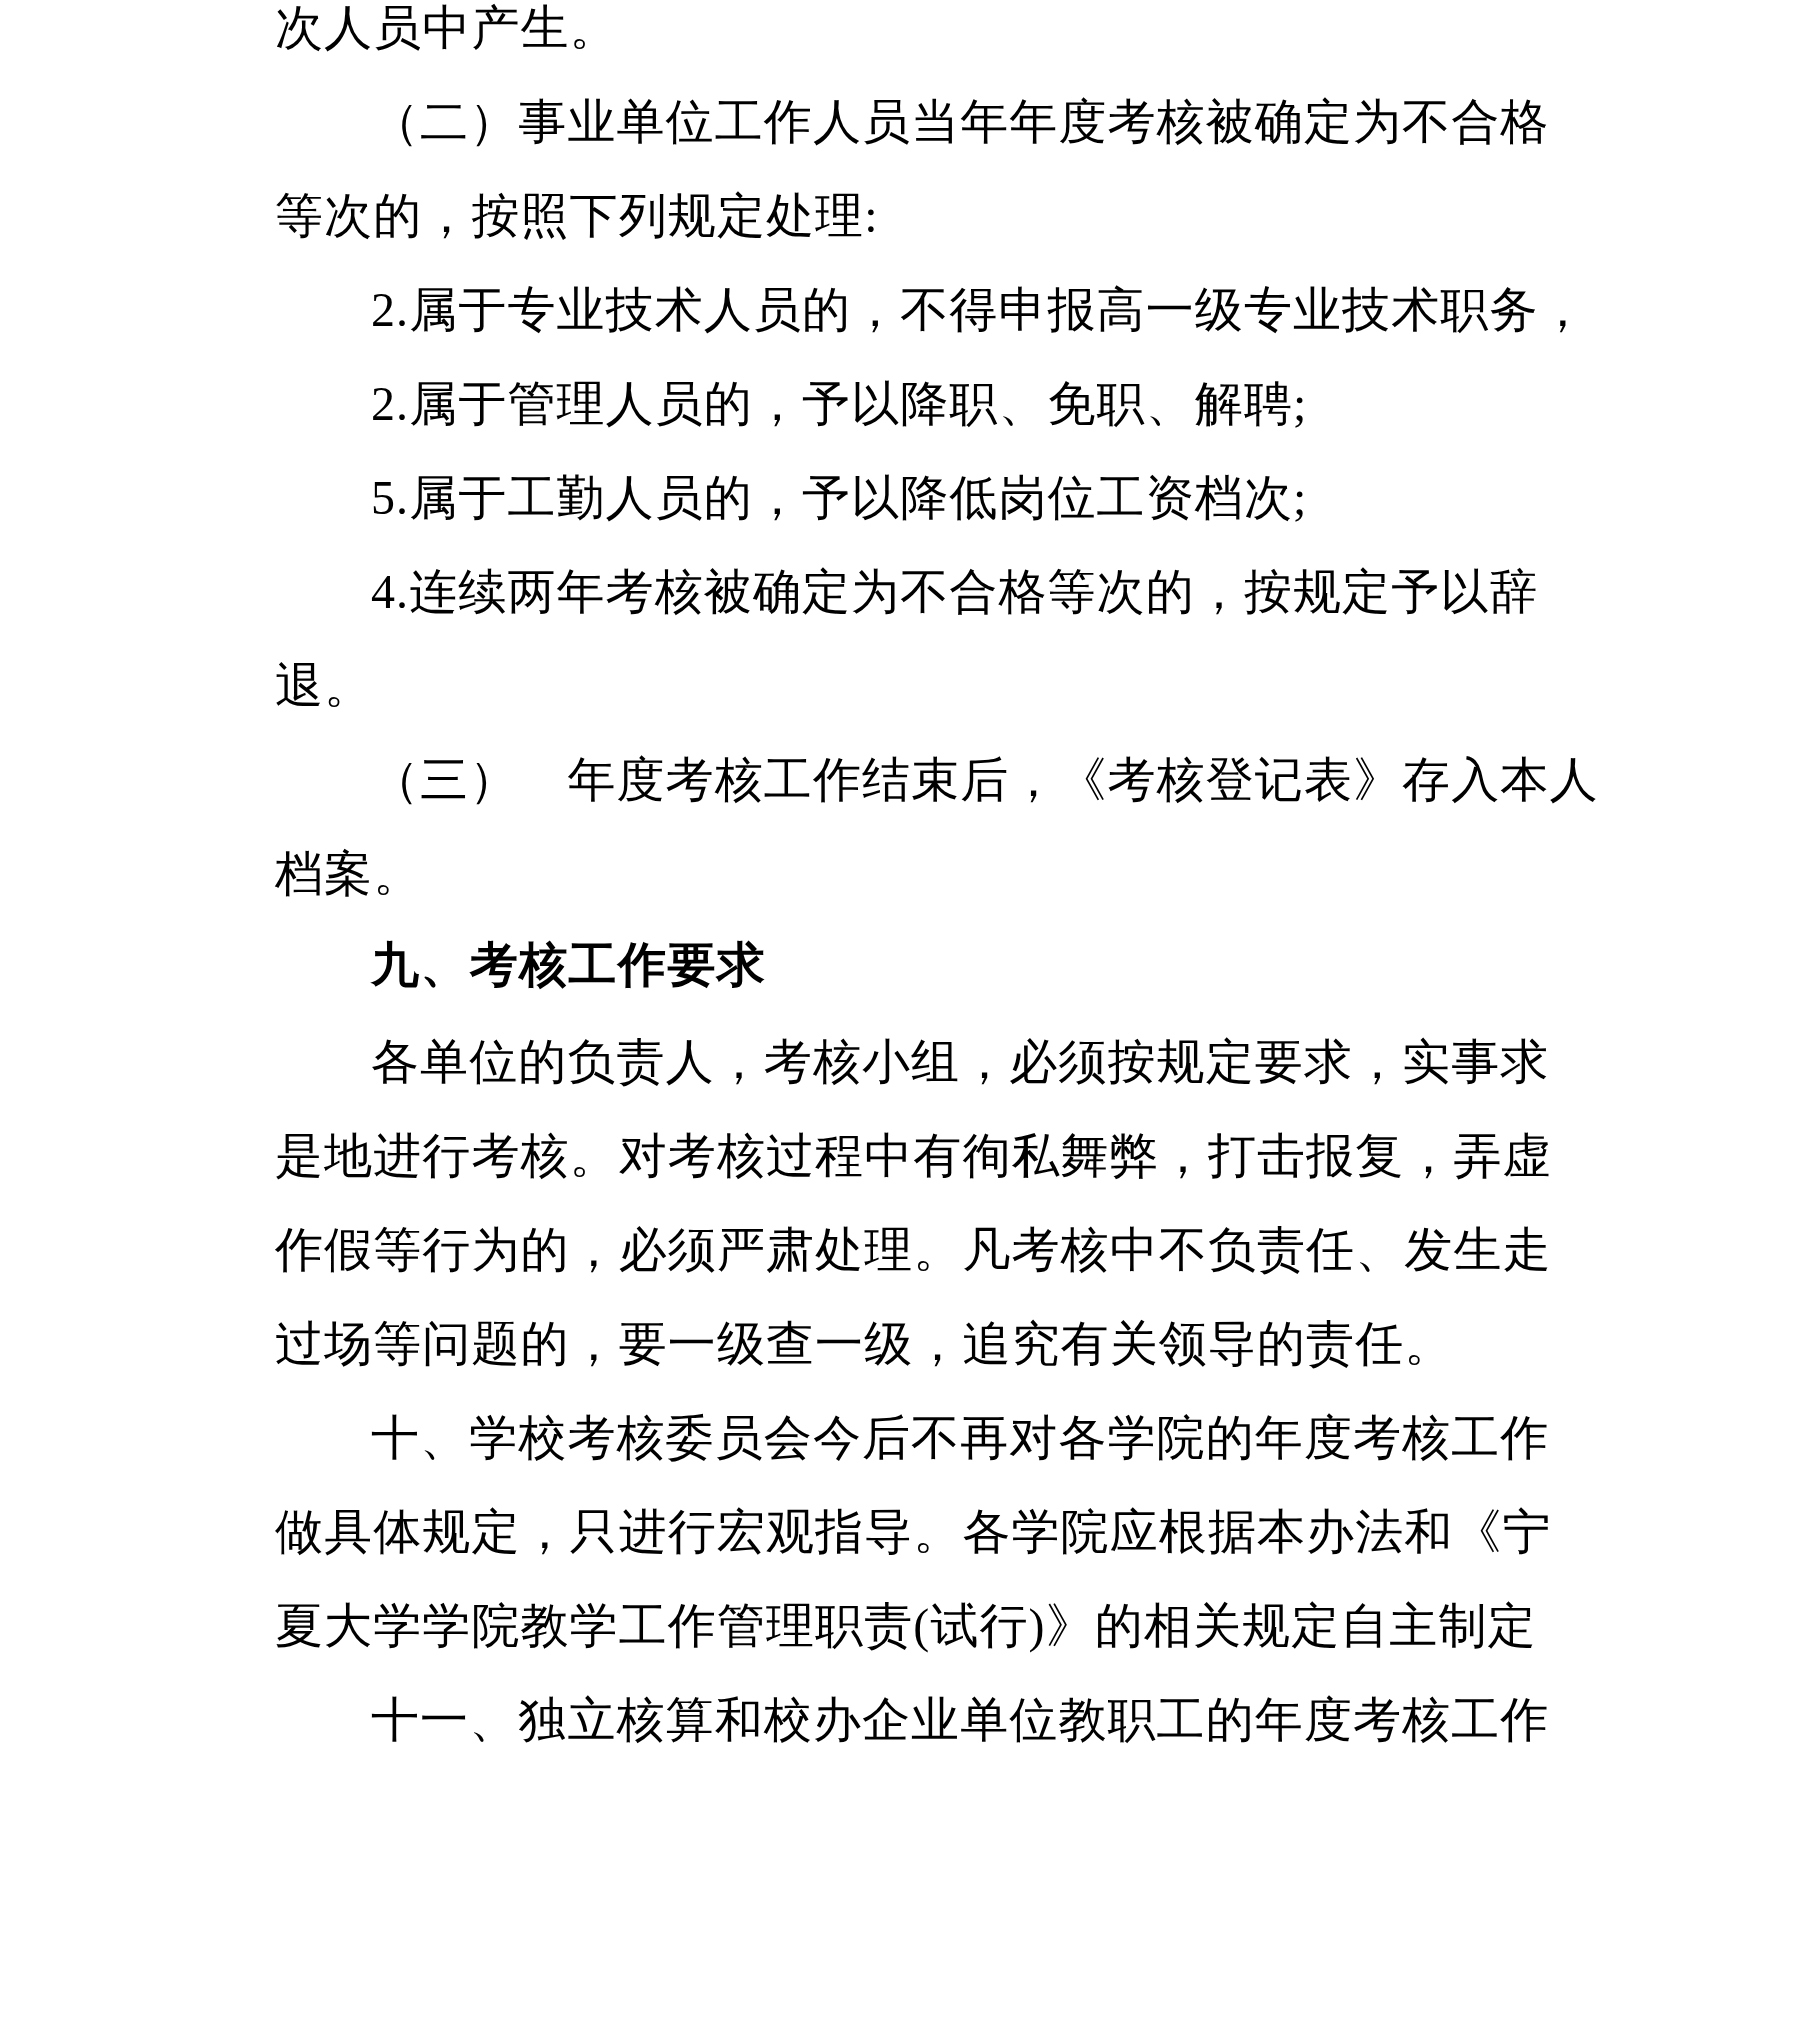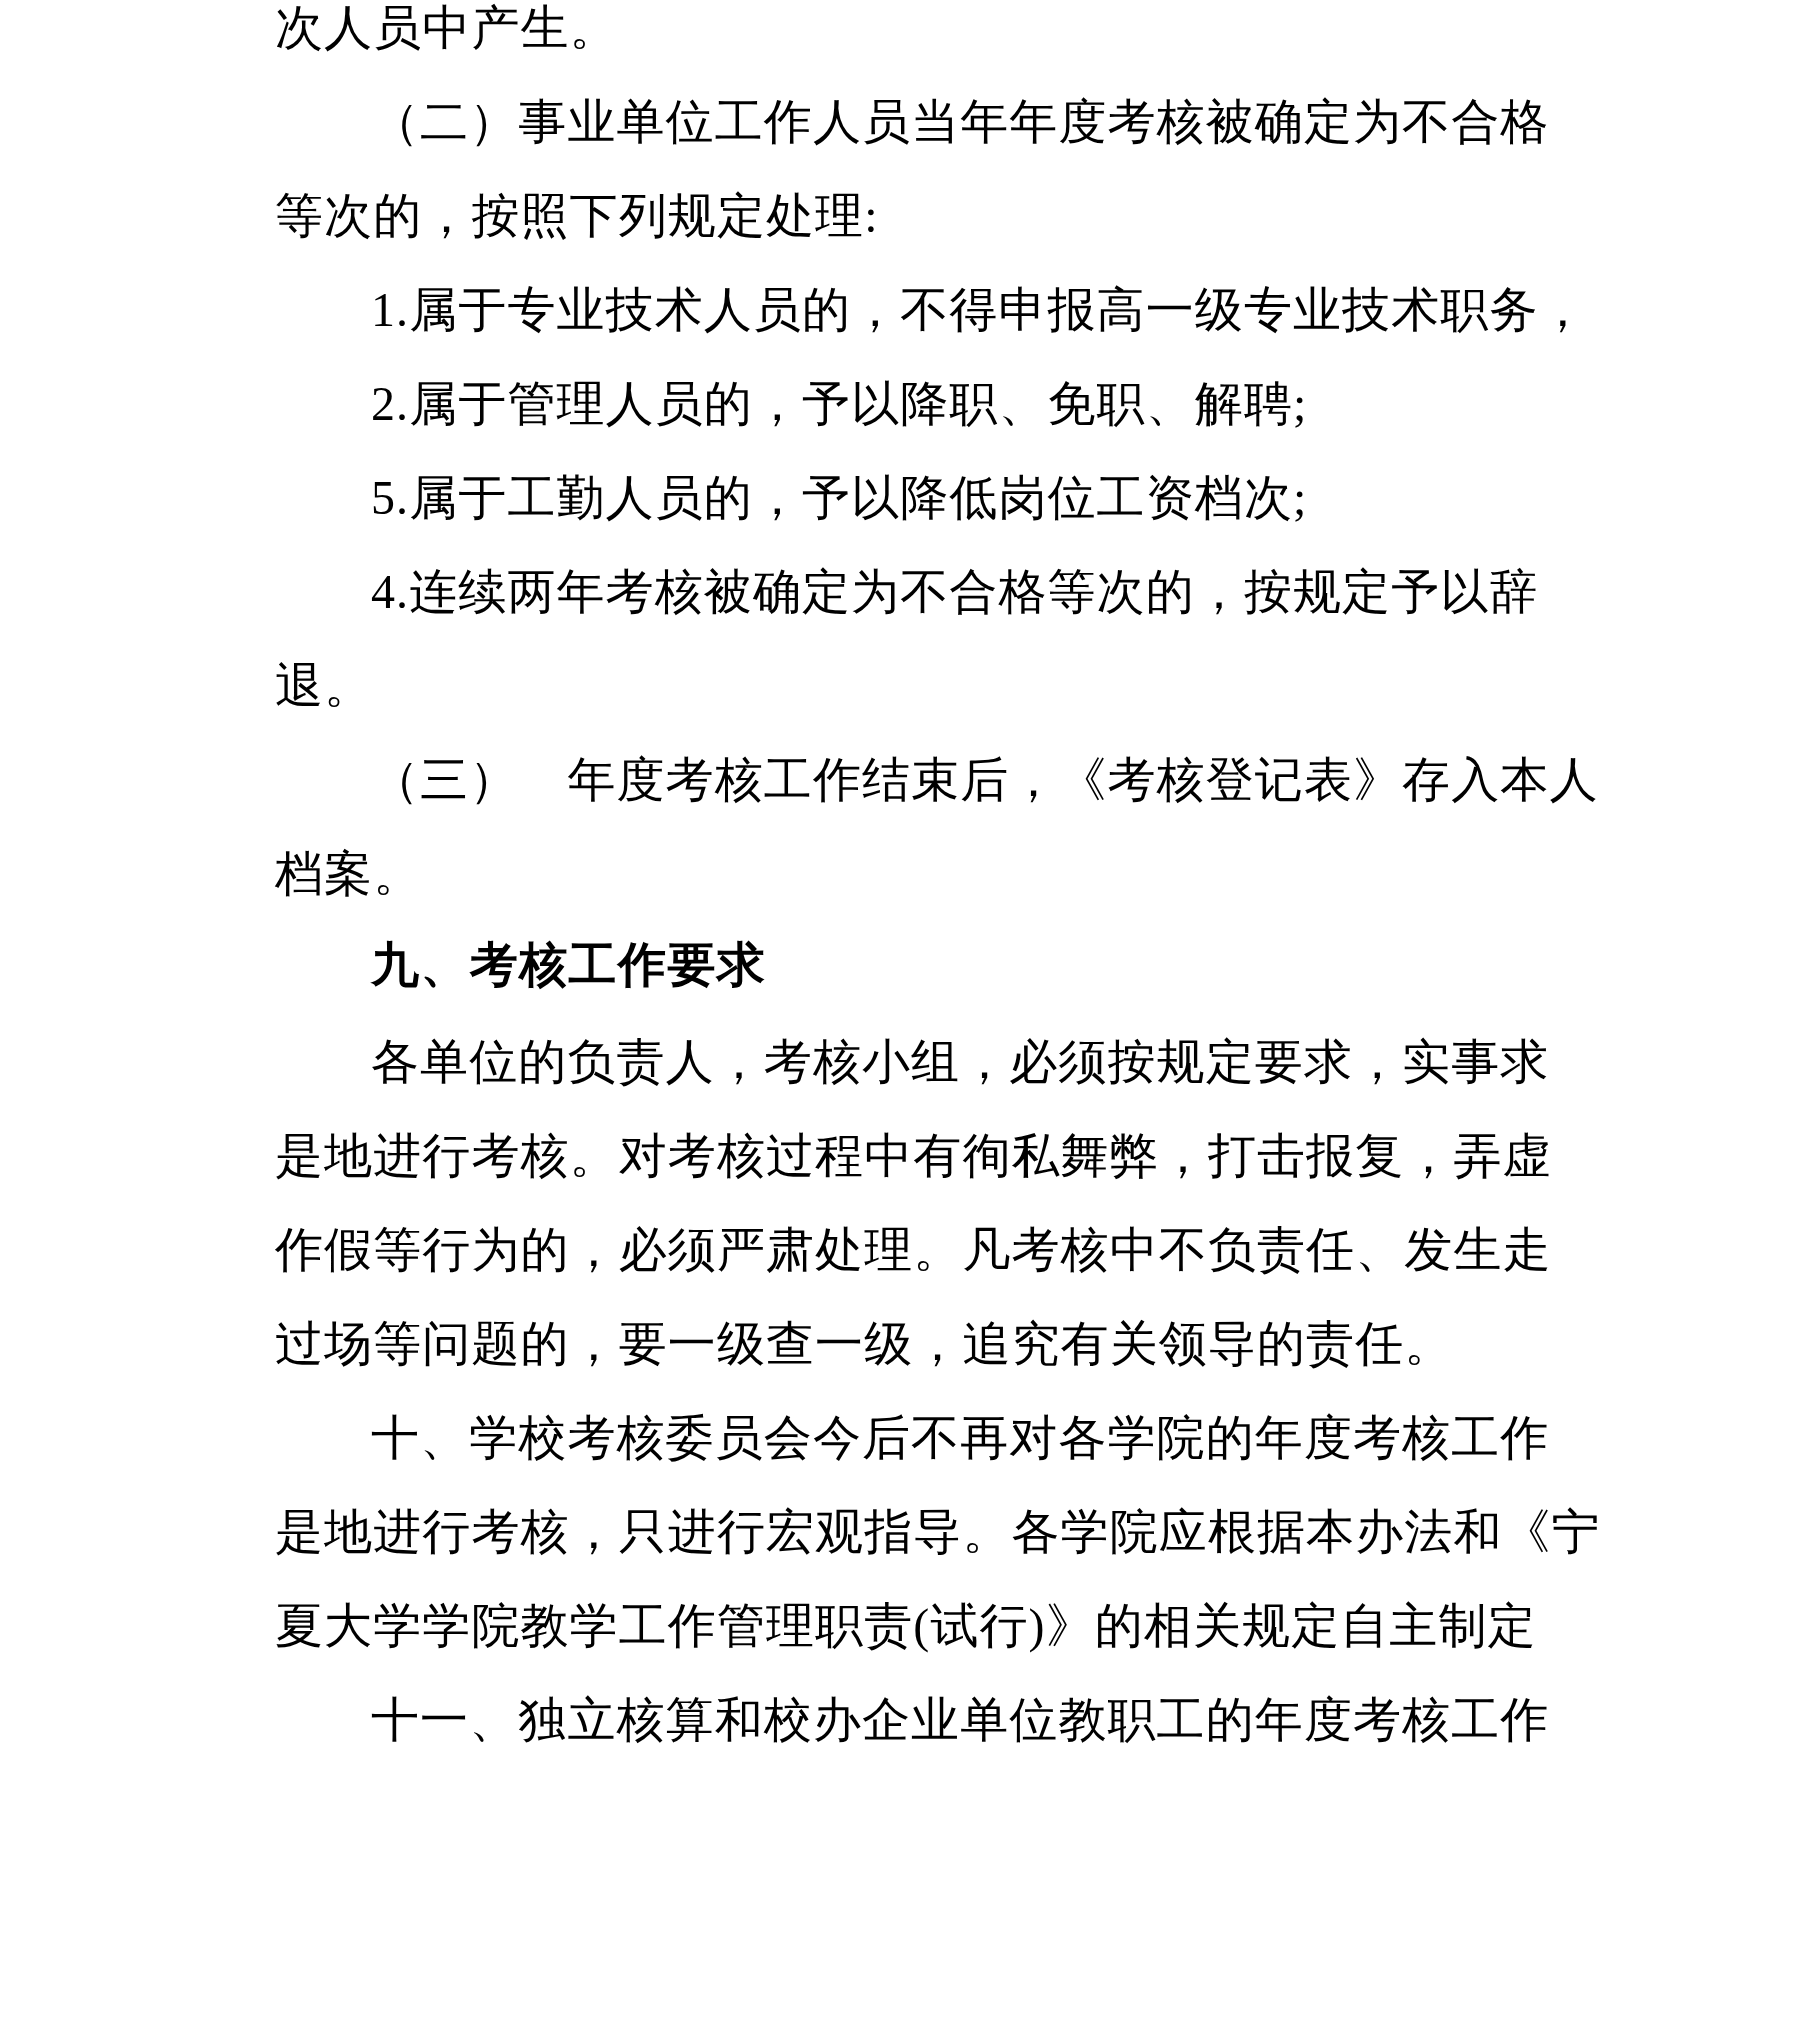--- a/index.html
+++ b/index.html
@@ -39,31 +39,31 @@
   }
 </style>
 </head>
 <body>
 
 <div class="page">
   <div class="text-block">
     <div class="line">次人员中产生。</div>
     <div class="line indent">（二）事业单位工作人员当年年度考核被确定为不合格</div>
     <div class="line">等次的，按照下列规定处理:</div>
-    <div class="line indent">1.属于专业技术人员的，不得申报高一级专业技术职务，</div>
+    <div class="line indent">2.属于专业技术人员的，不得申报高一级专业技术职务，</div>
     <div class="line indent">2.属于管理人员的，予以降职、免职、解聘;</div>
     <div class="line indent">5.属于工勤人员的，予以降低岗位工资档次;</div>
     <div class="line indent">4.连续两年考核被确定为不合格等次的，按规定予以辞</div>
     <div class="line">退。</div>
     <div class="line indent">（三）　年度考核工作结束后，《考核登记表》存入本人</div>
     <div class="line">档案。</div>
     <div class="line indent heading">九、考核工作要求</div>
     <div class="line indent">各单位的负责人，考核小组，必须按规定要求，实事求</div>
     <div class="line">是地进行考核。对考核过程中有徇私舞弊，打击报复，弄虚</div>
     <div class="line">作假等行为的，必须严肃处理。凡考核中不负责任、发生走</div>
     <div class="line">过场等问题的，要一级查一级，追究有关领导的责任。</div>
     <div class="line indent">十、学校考核委员会今后不再对各学院的年度考核工作</div>
-    <div class="line">是地进行考核，只进行宏观指导。各学院应根据本办法和《宁</div>
+    <div class="line">做具体规定，只进行宏观指导。各学院应根据本办法和《宁</div>
     <div class="line">夏大学学院教学工作管理职责(试行)》的相关规定自主制定</div>
     <div class="line indent">十一、独立核算和校办企业单位教职工的年度考核工作</div>
   </div>
 </div>
 
 
 </body></html>

